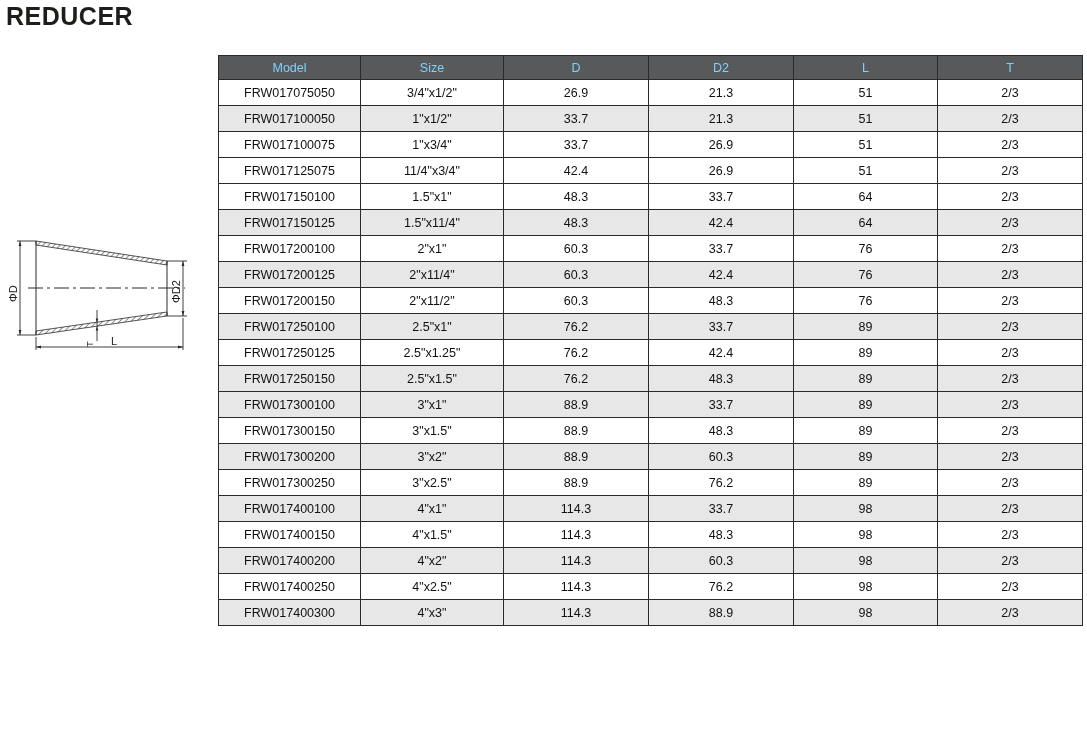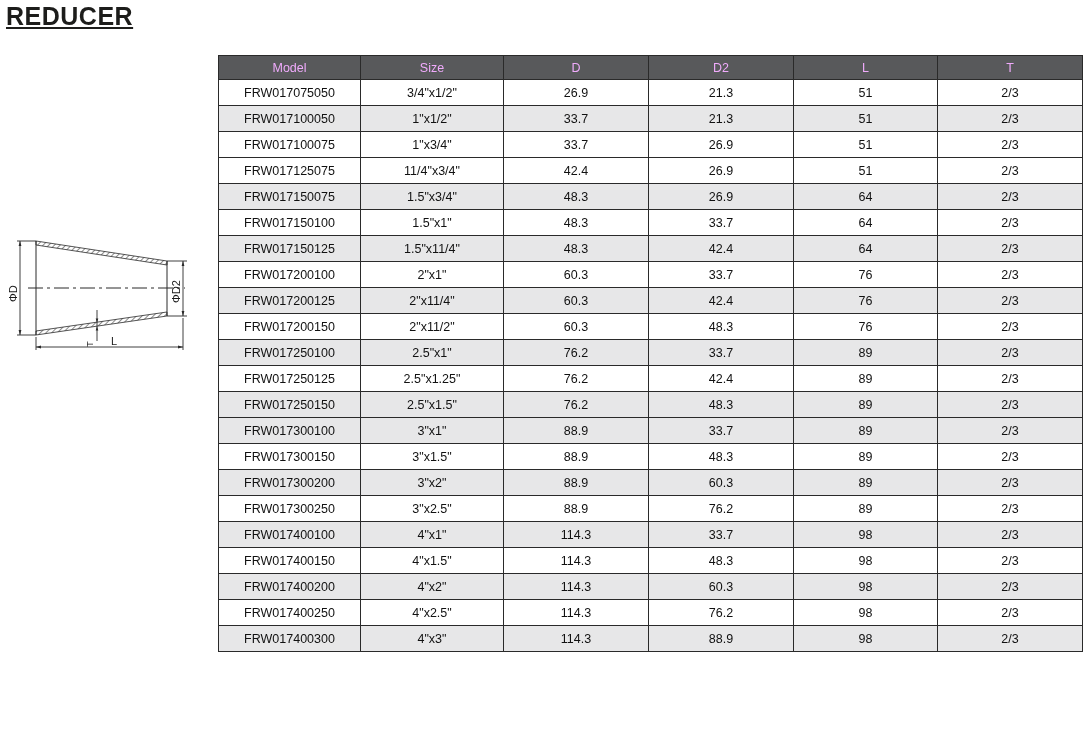--- a/index.html
+++ b/index.html
@@ -1,37 +1,37 @@
 <!DOCTYPE html>
 <html><head>
 <meta charset="utf-8">
 <style>
   html,body{margin:0;padding:0;background:#ffffff;}
   body{font-family:"Liberation Sans", sans-serif; color:#1a1a1a;}
   #page{position:relative;width:1087px;height:747px;background:#fff;overflow:hidden;}
 
   .page-title{
     position:absolute;left:6px;top:2px;margin:0;
-    font-size:25px;font-weight:600;letter-spacing:0.5px;color:#1d1d1b;text-decoration:underline;
+    font-size:25px;font-weight:600;letter-spacing:0.5px;color:#1d1d1b;
   }
 
   .diagram{position:absolute;left:8px;top:223px;width:207px;height:150px;}
 
   .spec-table-wrap{position:absolute;left:218px;top:55px;}
   table.spec{
     border-collapse:collapse;table-layout:fixed;width:864px;
     font-size:12.5px;
   }
   table.spec th, table.spec td{
     border:1px solid #2a2a2a;
     text-align:center;vertical-align:middle;
     padding:0 4px;overflow:hidden;white-space:nowrap;
   }
   table.spec th{
-    background:#58595b;color:#f0abfc;font-weight:400;height:23px;font-size:12.5px;
+    background:#58595b;color:#7dd3fc;font-weight:400;height:23px;font-size:12.5px;
   }
   table.spec td{height:25px;color:#111111;}
   table.spec tr.alt td{background:#e7e7e8;}
 
   svg text{font-family:"Liberation Sans", sans-serif;}
 </style>
 </head>
 <body>
 
 <div id="page">
@@ -136,28 +136,20 @@
             <td>2/3</td>
           </tr>
           <tr>
             <td>FRW017125075</td>
             <td>11/4"x3/4"</td>
             <td>42.4</td>
             <td>26.9</td>
             <td>51</td>
             <td>2/3</td>
           </tr>
-          <tr class="alt">
-            <td>FRW017150075</td>
-            <td>1.5"x3/4"</td>
-            <td>48.3</td>
-            <td>26.9</td>
-            <td>64</td>
-            <td>2/3</td>
-          </tr>
           <tr>
             <td>FRW017150100</td>
             <td>1.5"x1"</td>
             <td>48.3</td>
             <td>33.7</td>
             <td>64</td>
             <td>2/3</td>
           </tr>
           <tr class="alt">
             <td>FRW017150125</td>

